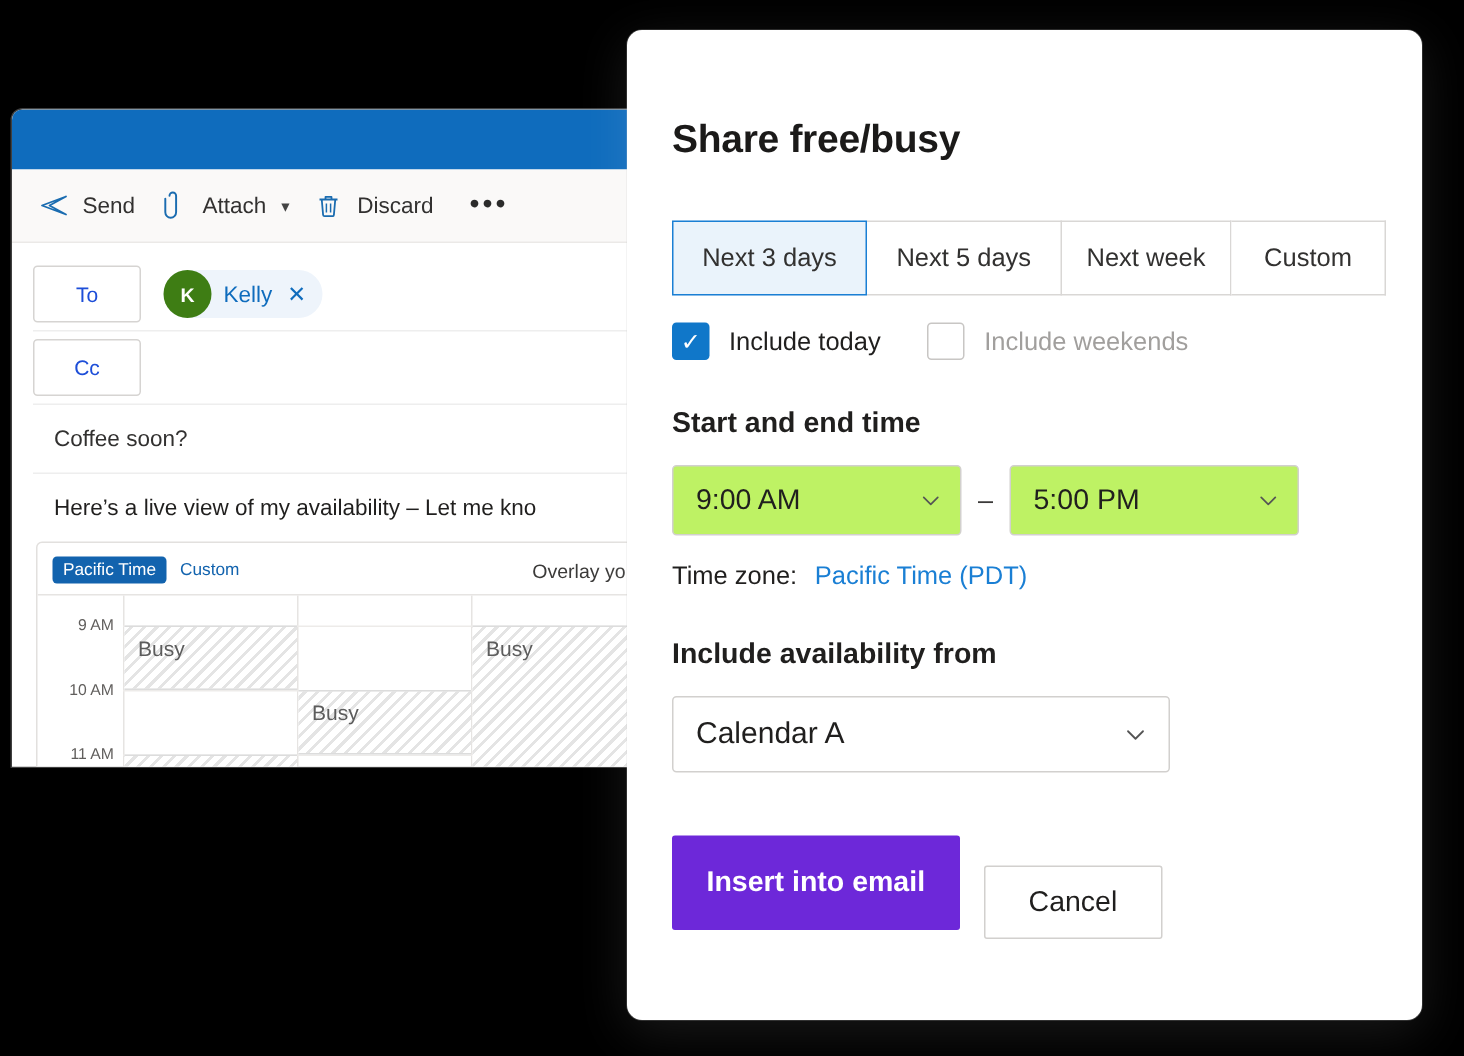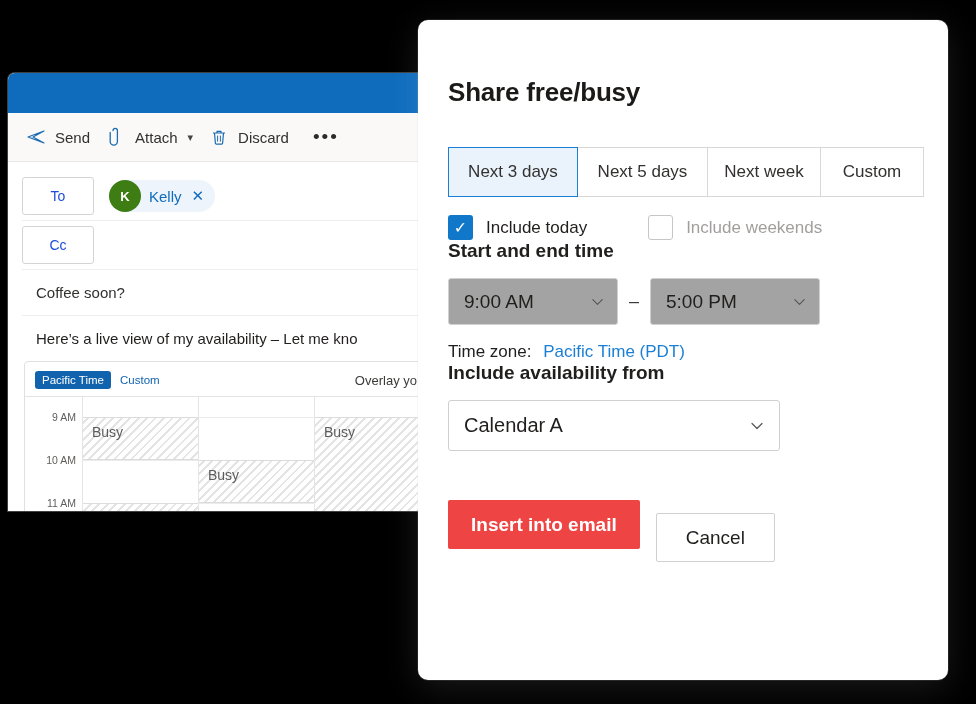--- a/index.html
+++ b/index.html
@@ -170,31 +170,32 @@
   .chk-wrap { display:flex; align-items:center; cursor: default; }
   .chk-box {
     width: 25px; height: 25px; border-radius: 3px;
     display:flex; align-items:center; justify-content:center;
     flex: none;
   }
   .chk-box.on { background:#1077c9; color:#fff; }
   .chk-box.off { background:#fff; border:1px solid #c8c6c4; }
   .chk-label { font-size: 17px; color:#201f1e; margin-left: 13px; }
   .chk-label.dim { color:#a19f9d; }
-  #chk-weekends { margin-left: 61px; align-items: center; }
+  #chk-weekends { margin-left: 31px; align-items: center; }
 
   .section-h {
     font-size: 19px; font-weight: 700; color:#201f1e;
+    margin-top: 32px;
   }
 
   #time-row { display:flex; align-items:center; margin-top: 16px; }
   .time-select {
-    width: 170px; height: 47px;
+    width: 193px; height: 47px;
     border: 1px solid #d2d0ce; border-radius: 3px;
-    background:#a3a3a3;
+    background:#bef264;
     display:flex; align-items:center;
     padding: 0 12px 0 15px;
     cursor: default;
   }
   .time-select .val { font-size: 19px; color:#201f1e; }
   .chev {
     margin-left: auto; width: 16px; height: 16px;
     display:flex; align-items:center; justify-content:center; color:#555;
   }
   .dash { margin: 0 11px; font-size: 18px; color:#3b3a39; }
@@ -208,22 +209,22 @@
     border: 1px solid #d2d0ce; border-radius: 3px;
     background:#fff;
     display:flex; align-items:center;
     padding: 0 14px 0 15px;
     cursor: default;
   }
   #cal-select .val { font-size: 20px; color:#201f1e; }
 
   #dlg-actions { display:flex; align-items:center; margin-top: 36px; }
   #btn-insert {
-    height: 49px; padding: 0 23px;
-    background:#ef4444; color:#fff;
+    height: 63px; padding: 0 23px;
+    background:#6d28d9; color:#fff;
     border: none; border-radius: 2px;
     font-size: 19px; font-weight: 700;
     font-family: "Liberation Sans", sans-serif;
     display:flex; align-items:center; justify-content:center;
     cursor: default;
   }
   #btn-cancel {
     height: 49px; padding: 0 29px; margin-left: 16px;
     background:#fff; color:#201f1e;
     border: 1px solid #d2d0ce; border-radius: 2px;

